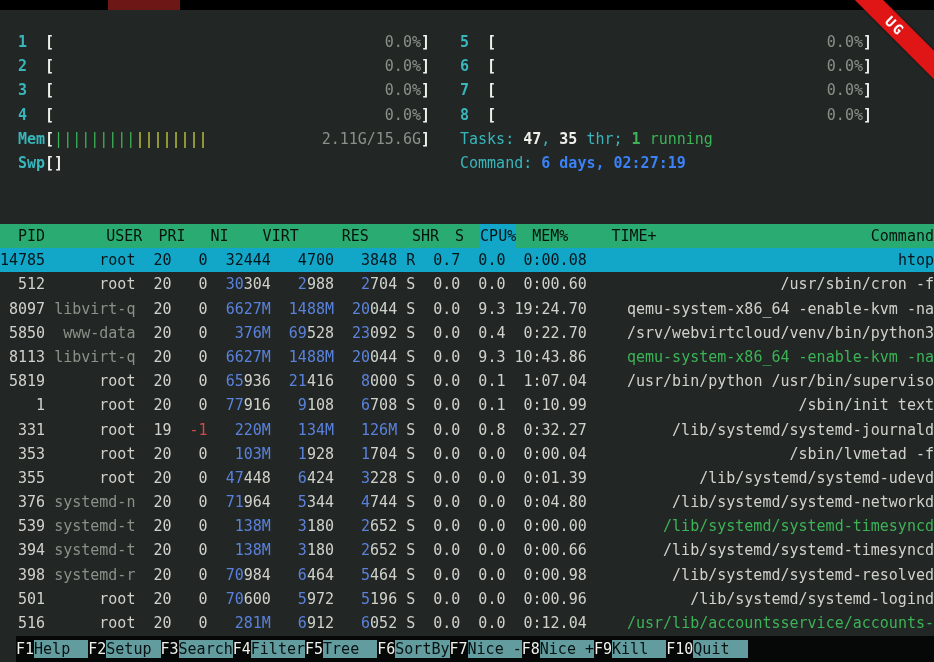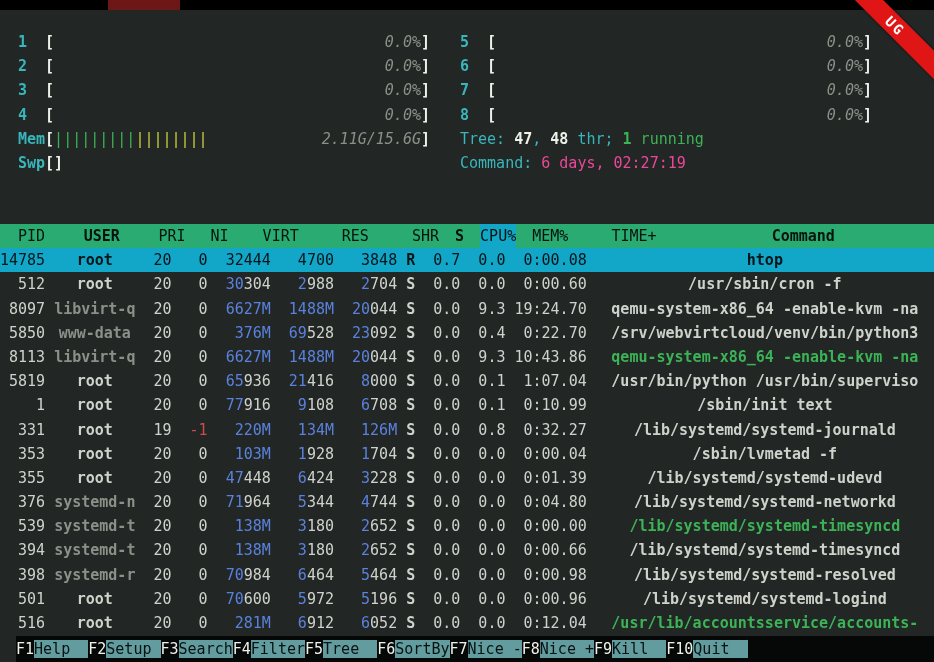--- a/index.html
+++ b/index.html
@@ -20,40 +20,40 @@
   .meters{position:absolute;top:30px;left:0;width:100%;height:172px;}
   .colL{position:absolute;left:18px;top:0;width:412px;}
   .colR{position:absolute;left:460px;top:0;width:412px;}
   .line{height:24.2px;line-height:24.2px;display:flex;}
   .mlabel{width:3ch;flex:none;color:var(--cyan,#38b6bc);font-weight:bold;}
   .bracket{flex:none;color:var(--bright,#eef0ea);font-weight:bold;}
   .mbody{flex:1;display:flex;overflow:hidden;}
   .mfill{white-space:pre;}
   .bar-used{color:var(--green,#3cb357);}
   .bar-cache{color:var(--yellow,#c9cf3f);}
-  .mval{margin-left:auto;color:var(--dim,#8b9088);font-style:italic;}
+  .mval{margin-left:auto;color:var(--dim,#8b9088);}
   .statline{height:24.2px;line-height:24.2px;white-space:pre;}
   .cyan{color:var(--cyan,#38b6bc);}
   .bold{color:var(--bright,#eef0ea);font-weight:bold;}
   .fg{color:var(--foreground,#cfd2cb);}
   .dim{color:var(--dim,#8b9088);}
   .green{color:var(--green,#3cb357);text-align:right;}
   .boldgreen{color:var(--green,#3cb357);font-weight:bold;}
-  .boldcyan{color:#ec4899;font-weight:normal;}
+  .boldcyan{color:#3b82f6;font-weight:bold;}
   .blue{color:var(--blue,#5a82dc);}
   .red{color:var(--red,#cf4b4b);}
   .table{position:absolute;top:224px;left:0;width:934px;}
   .prow{
     display:grid;
     grid-template-columns:5ch 9ch 3ch 3ch 6ch 6ch 6ch 1ch 4ch 4ch 8ch auto;
     column-gap:1ch;height:24.2px;line-height:24.2px;white-space:pre;overflow:hidden;
   }
   .cell{overflow:hidden;}
   .r{text-align:right;}
-  .l{text-align:center;font-weight:bold;}
+  .l{text-align:right;}
   .header{background:var(--header-bg,#2aab72);gap:16px;}
   .header .cell{color:#07140d;}
   .header .sort{background:var(--selected-bg,#12a7c8);text-align:right;}
   .selected{background:var(--selected-bg,#12a7c8);}
   .selected .cell,.selected .cell span{color:#05161b !important;}
   .fnbar{
     position:absolute;left:16px;bottom:0;width:100%;height:26px;line-height:26px;
     background:#060807;white-space:pre;overflow:hidden;
   }
   .fnkey{color:var(--bright,#eef0ea);}
@@ -144,21 +144,21 @@
           <span class="bracket">]</span>
         </div>
         <div class="line meter">
           <span class="mlabel">8</span>
           <span class="bracket">[</span>
           <span class="mbody">
             <span class="mval">0.0%</span>
           </span>
           <span class="bracket">]</span>
         </div>
-        <div class="statline"><span class="cyan">Tree: </span><span class="bold">47</span><span class="cyan">, </span><span class="bold">48</span><span class="cyan"> thr; </span><span class="boldgreen">1</span><span class="green"> running</span></div>
+        <div class="statline"><span class="cyan">Tasks: </span><span class="bold">47</span><span class="cyan">, </span><span class="bold">35</span><span class="cyan"> thr; </span><span class="boldgreen">1</span><span class="green"> running</span></div>
         <div class="statline"><span class="cyan">Command: </span><span class="boldcyan">6 days, 02:27:19</span></div>
       </div>
   </div>
 
   <div class="table">
       <div class="prow header"><span class="cell r">PID</span><span class="cell l">USER</span><span class="cell r">PRI</span><span class="cell r">NI</span><span class="cell r">VIRT</span><span class="cell r">RES</span><span class="cell r">SHR</span><span class="cell l">S</span><span class="cell r sort">CPU%</span><span class="cell r">MEM%</span><span class="cell r">TIME+</span><span class="cell l">Command</span></div>
       <div class="prow row selected"><span class="cell r">14785</span><span class="cell l">root</span><span class="cell r">20</span><span class="cell r">0</span><span class="cell r"><span class="blue">32</span><span>444</span></span><span class="cell r"><span class="blue">4</span><span>700</span></span><span class="cell r"><span class="blue">3</span><span>848</span></span><span class="cell l">R</span><span class="cell r">0.7</span><span class="cell r">0.0</span><span class="cell r">0:00.08</span><span class="cell l">htop</span></div>
       <div class="prow row"><span class="cell r">512</span><span class="cell l">root</span><span class="cell r">20</span><span class="cell r">0</span><span class="cell r"><span class="blue">30</span><span>304</span></span><span class="cell r"><span class="blue">2</span><span>988</span></span><span class="cell r"><span class="blue">2</span><span>704</span></span><span class="cell l">S</span><span class="cell r">0.0</span><span class="cell r">0.0</span><span class="cell r">0:00.60</span><span class="cell l">/usr/sbin/cron -f</span></div>
       <div class="prow row"><span class="cell r">8097</span><span class="cell l dim">libvirt-q</span><span class="cell r">20</span><span class="cell r">0</span><span class="cell r blue">6627M</span><span class="cell r blue">1488M</span><span class="cell r"><span class="blue">20</span><span>044</span></span><span class="cell l">S</span><span class="cell r">0.0</span><span class="cell r">9.3</span><span class="cell r">19:24.70</span><span class="cell l">qemu-system-x86_64 -enable-kvm -na</span></div>
       <div class="prow row"><span class="cell r">5850</span><span class="cell l dim">www-data</span><span class="cell r">20</span><span class="cell r">0</span><span class="cell r blue">376M</span><span class="cell r"><span class="blue">69</span><span>528</span></span><span class="cell r"><span class="blue">23</span><span>092</span></span><span class="cell l">S</span><span class="cell r">0.0</span><span class="cell r">0.4</span><span class="cell r">0:22.70</span><span class="cell l">/srv/webvirtcloud/venv/bin/python3</span></div>

